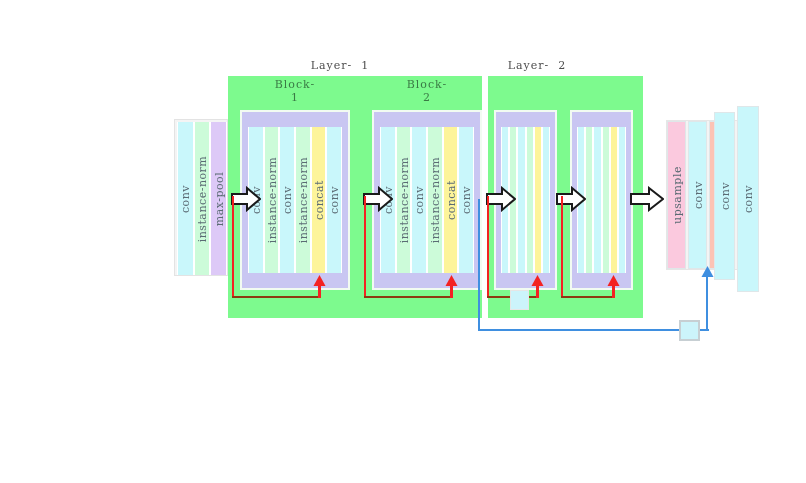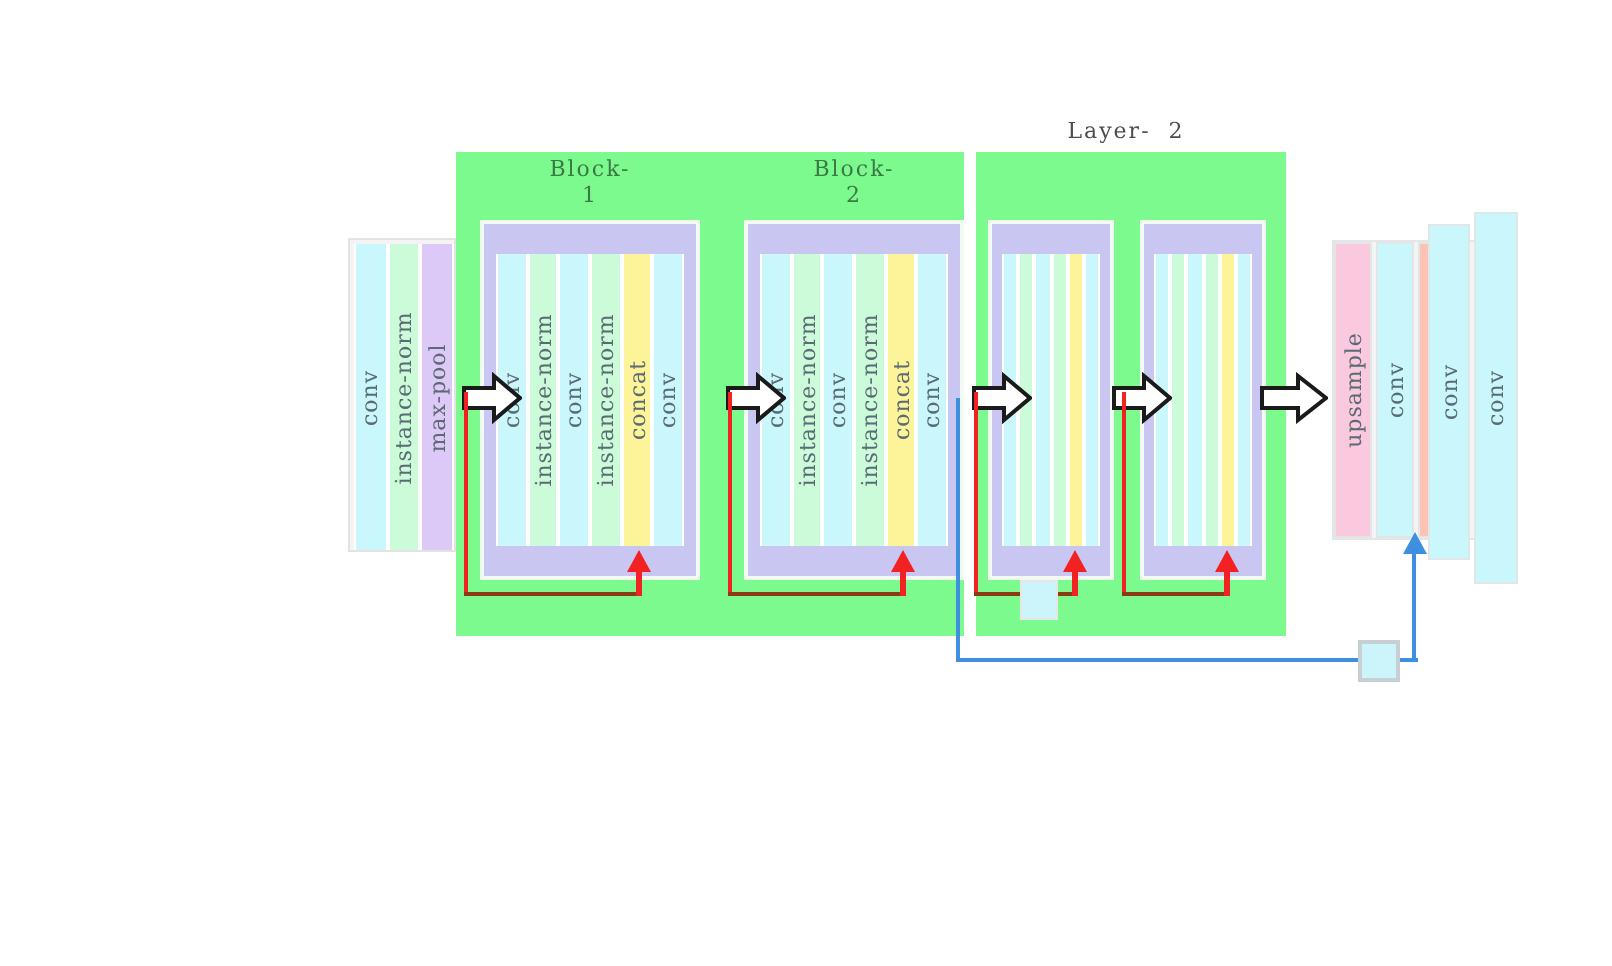--- a/index.html
+++ b/index.html
@@ -119,22 +119,23 @@
   .sq-cyan-b {
     background: #ccf4fb;
     border: 2px solid #c7cfd3;
   }
 </style>
 </head>
 <body>
 
 <div id="canvas">
 
-
-  <div class="abs layer-caption" style="left:503px; top:59px; width:120px;">Layer-  2</div>
+  <div class="abs layer-caption" style="left:280px; top:59px; width:120px;">Layer-  1</div>
+
+  <div class="abs layer-caption" style="left:477px; top:59px; width:120px;">Layer-  2</div>
 
   <div class="abs layer-region" style="left:228px; top:76px; width:254px; height:242px;"></div>
 
   <div class="abs layer-region" style="left:488px; top:76px; width:155px; height:242px;"></div>
 
   <div class="abs col-group" style="left:174px; top:119px; width:54px; height:157px;">
     <div class="stripe-area" style="left:2px; top:2px; width:50px; height:153px;">
       <div class="stripe c-conv" style="flex:1;">
         <span class="vlabel">conv</span>
       </div>

